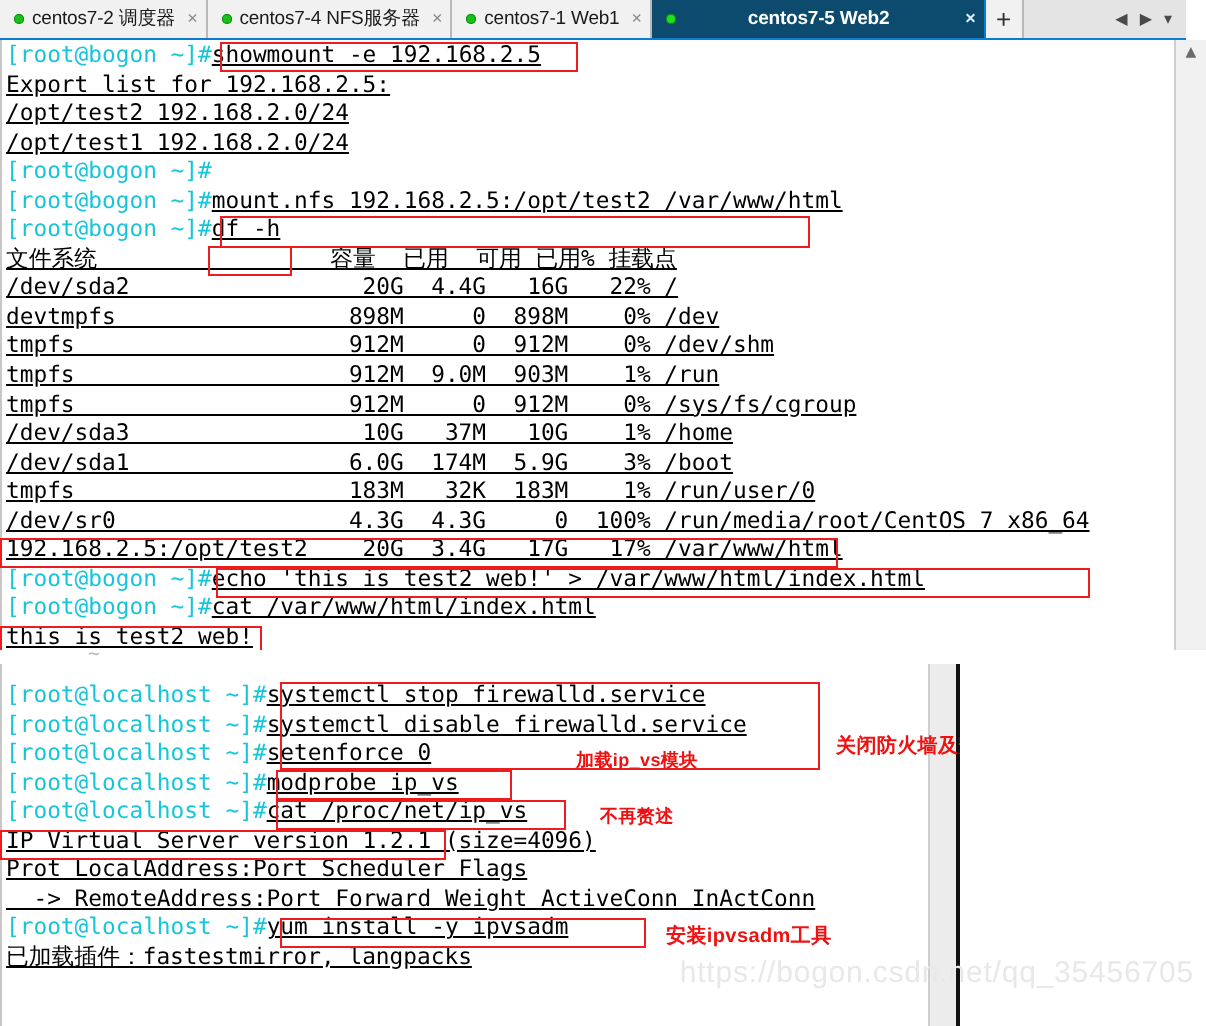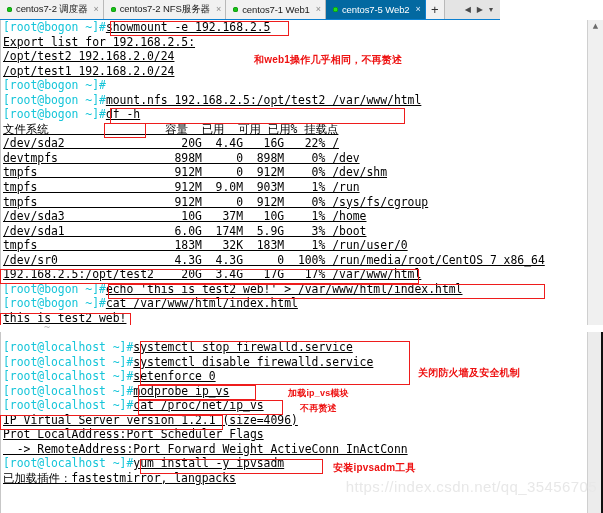--- a/index.html
+++ b/index.html
@@ -7,43 +7,44 @@
   body{
     width:603px;height:513px;
     background:#ffffff;
     font-family:"DejaVu Sans Mono","Liberation Mono",monospace;
     overflow:hidden;
     position:relative;
   }
 
   
   .tabbar{
-    position:absolute;left:0;top:0;width:500px;height:19px;
+    position:absolute;left:0;top:0;width:593px;height:19px;
     background:#d9d9d9;
     border-bottom:1px solid #0a7fd0;
     display:flex;align-items:stretch;
     font-family:"Liberation Sans","DejaVu Sans",sans-serif;
   }
   .tab{
     display:flex;align-items:center;
     padding:0 4px 0 7px;
     height:19px;
     box-sizing:border-box;
     background:#f1f1f1;
     border-right:1px solid #b9b9b9;
     font-size:9.5px;
     color:#1a1a1a;
     white-space:nowrap;
     letter-spacing:-0.1px;
   }
   .tab.active{
-    background:#0369a1;
+    background:#0c4a6e;
     color:#ffffff;
-    font-weight:normal;
+    font-weight:bold;
     border-right:1px solid #0a7fd0;
+    gap:32px;
   }
   .tab .dot{
     width:5px;height:5px;border-radius:50%;
     background:#17c217;
     margin-right:4px;flex:none;
     box-shadow:0 0 0 0.5px #0a8a0a inset;
   }
   .tab.active .dot{background:#20e020;}
   .tab .tlabel{margin-right:5px;}
   .tab .tclose{
@@ -70,21 +71,21 @@
 
   
   .pane{
     position:absolute;
     left:0;
     background:#ffffff;
     overflow:hidden;
     box-sizing:border-box;
   }
   #pane-top{top:20px;width:603px;height:305px;}
-  #pane-bottom{top:332px;width:603px;height:181px;}
+  #pane-bottom{top:332px;width:480px;height:181px;}
 
   .pane .leftbar{
     position:absolute;left:0;top:0;bottom:0;width:2px;
     background:#ffffff;border-left:1px solid #c7c7c7;
   }
   .pane .scroll{
     position:absolute;right:0;top:0;bottom:0;width:15px;
     background:#f0f0f0;border-left:1px solid #cfcfcf;
   }
   .pane .scroll .up{
@@ -151,21 +152,21 @@
 <body>
 
 <div class="tabbar">
   <div class="tab">
     <span class="dot"></span>
     <span class="tlabel">centos7-2 调度器</span>
     <span class="tclose">×</span>
   </div>
   <div class="tab">
     <span class="dot"></span>
-    <span class="tlabel">centos7-2 NFS服务器</span>
+    <span class="tlabel">centos7-4 NFS服务器</span>
     <span class="tclose">×</span>
   </div>
   <div class="tab">
     <span class="dot"></span>
     <span class="tlabel">centos7-1 Web1</span>
     <span class="tclose">×</span>
   </div>
   <div class="tab active">
     <span class="dot"></span>
     <span class="tlabel">centos7-5 Web2</span>
@@ -187,37 +188,36 @@
     <div class="up">▲</div>
   </div>
 
   <div class="rbox" style="left:110px;top:1px;width:179px;height:15px;"></div>
   <div class="rbox" style="left:110px;top:88px;width:295px;height:16px;"></div>
   <div class="rbox" style="left:104px;top:103px;width:42px;height:15px;"></div>
   <div class="rbox" style="left:0px;top:249px;width:419px;height:15px;"></div>
   <div class="rbox" style="left:108px;top:264px;width:437px;height:15px;"></div>
   <div class="rbox" style="left:0px;top:293px;width:131px;height:15px;"></div>
 
-  <div class="rnote" style="left:254px;top:33px;">和web1操作几乎相同，不再赘述</div>
 </div>
 
 <div class="gapghost">~</div>
 
 <div class="pane" id="pane-bottom">
   <div class="leftbar"></div>
   <div class="term" id="term-bottom"><div class="ln"><span class="prompt">[root@localhost ~]#</span><span class="g">systemctl stop firewalld.service</span></div><div class="ln"><span class="prompt">[root@localhost ~]#</span><span class="g">systemctl disable firewalld.service</span></div><div class="ln"><span class="prompt">[root@localhost ~]#</span><span class="g">setenforce 0</span></div><div class="ln"><span class="prompt">[root@localhost ~]#</span><span class="g">modprobe ip_vs</span></div><div class="ln"><span class="prompt">[root@localhost ~]#</span><span class="g">cat /proc/net/ip_vs</span></div><div class="ln"><span class="g">IP Virtual Server version 1.2.1 (size=4096)</span></div><div class="ln"><span class="g">Prot LocalAddress:Port Scheduler Flags</span></div><div class="ln"><span class="g">  -&gt; RemoteAddress:Port Forward Weight ActiveConn InActConn</span></div><div class="ln"><span class="prompt">[root@localhost ~]#</span><span class="g">yum install -y ipvsadm</span></div><div class="ln"><span class="g">已加载插件：fastestmirror, langpacks</span></div></div>
   <div class="scroll">
     <div class="thumb"></div>
   </div>
 
   <div class="rbox" style="left:140px;top:9px;width:270px;height:44px;"></div>
   <div class="rbox" style="left:138px;top:53px;width:118px;height:15px;"></div>
   <div class="rbox" style="left:138px;top:68px;width:145px;height:15px;"></div>
   <div class="rbox" style="left:0px;top:83px;width:223px;height:15px;"></div>
   <div class="rbox" style="left:140px;top:127px;width:183px;height:15px;"></div>
 
   <div class="rnote" style="left:418px;top:34px;">关闭防火墙及安全机制</div>
-  <div class="rnote" style="left:288px;top:55px;font-size:9px;">加载ip_vs模块</div>
+  <div class="rnote" style="left:288px;top:42px;font-size:9px;">加载ip_vs模块</div>
   <div class="rnote" style="left:300px;top:70px;font-size:9px;">不再赘述</div>
   <div class="rnote" style="left:333px;top:129px;font-size:10px;">安装ipvsadm工具</div>
 </div>
 
-<div class="watermark">https://index.csdn.net/qq_35456705</div>
+<div class="watermark">https://bogon.csdn.net/qq_35456705</div>
 
 </body></html>

